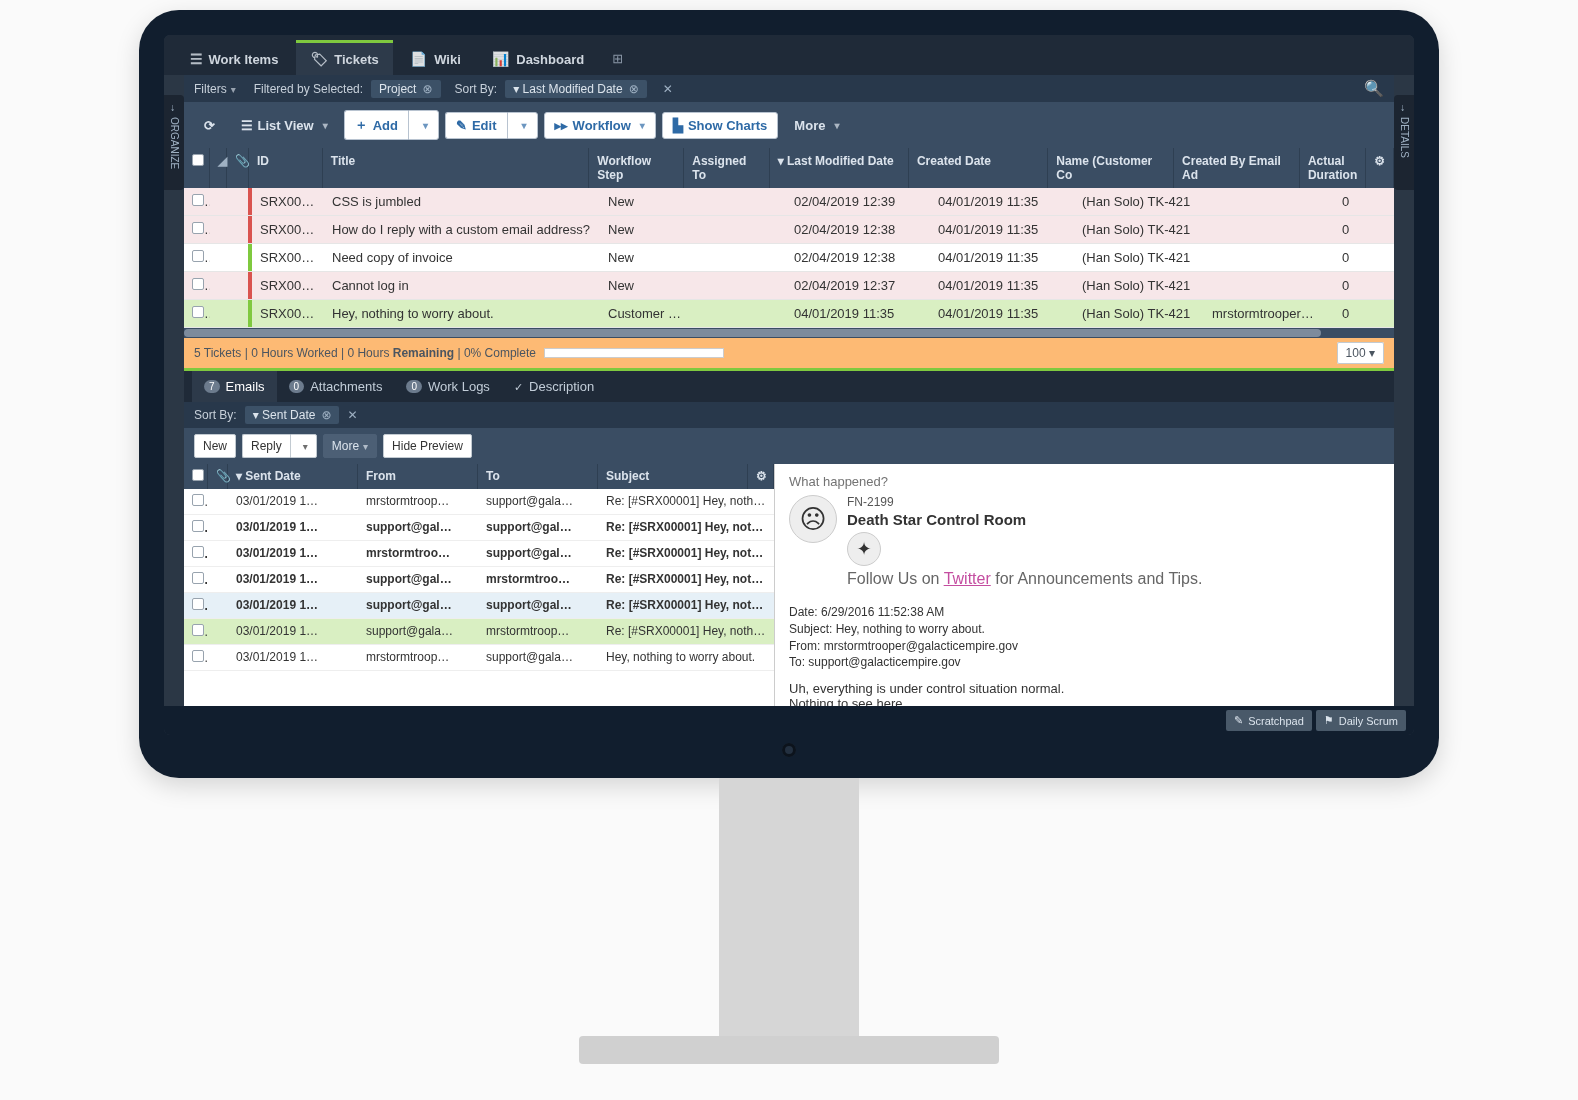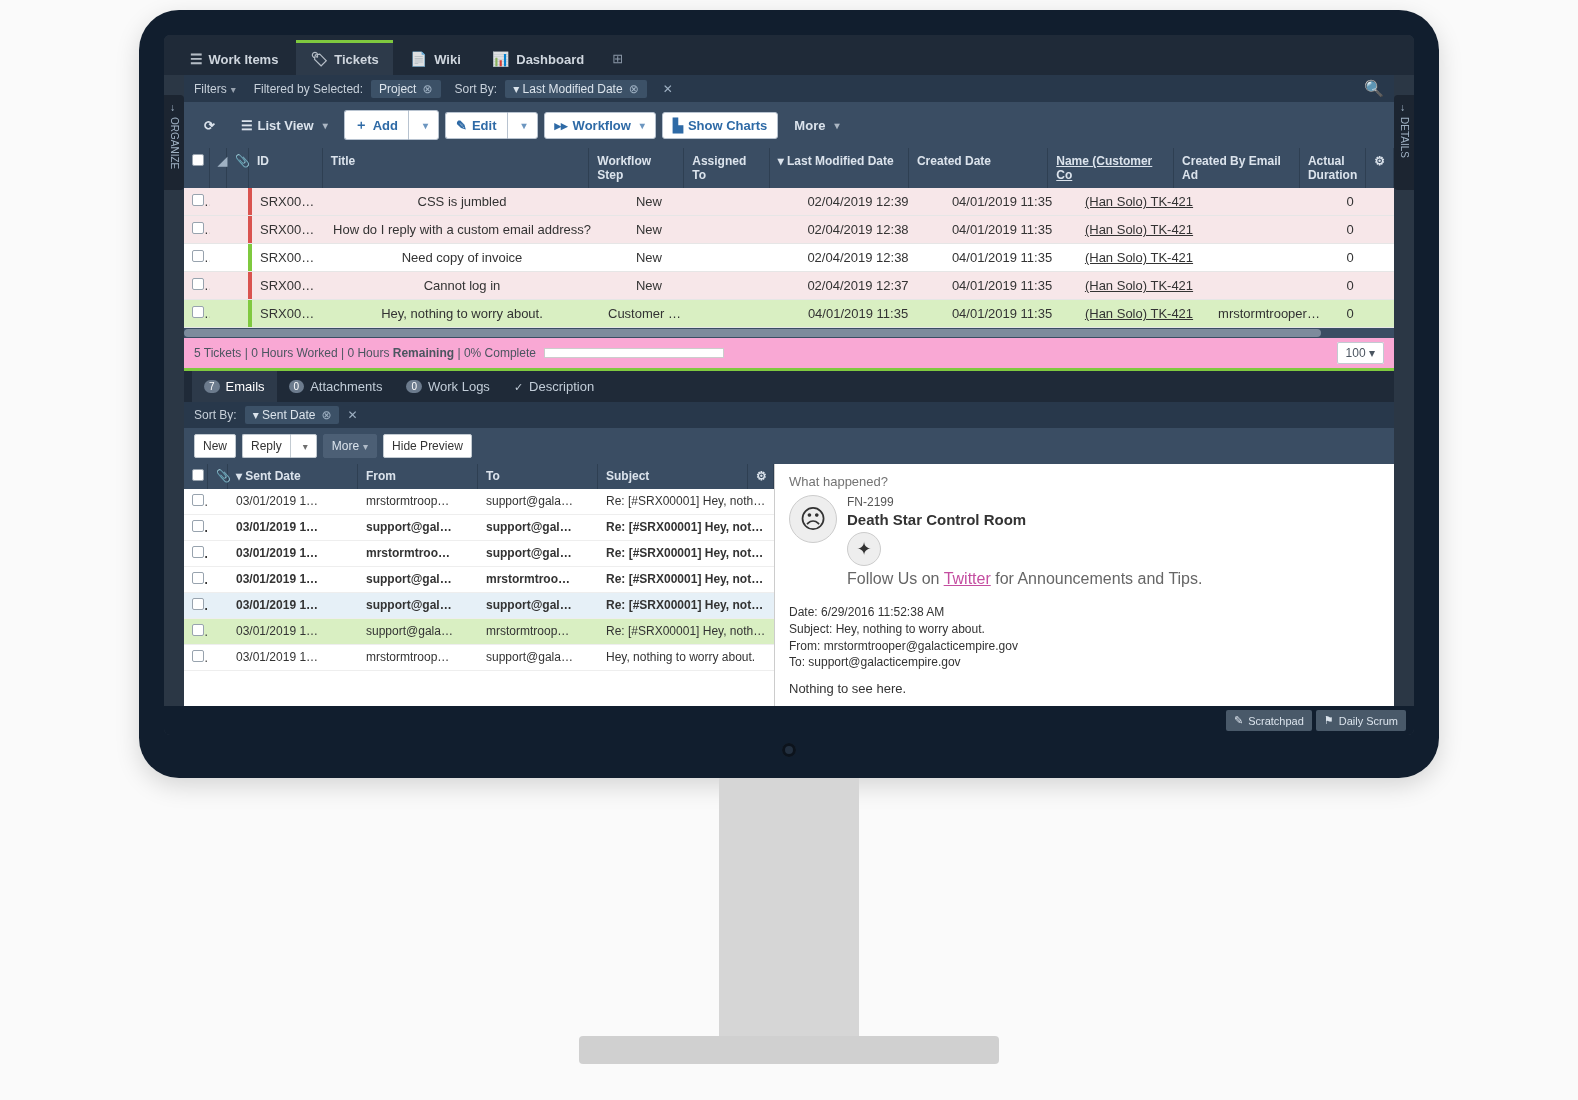--- a/index.html
+++ b/index.html
@@ -136,37 +136,37 @@
 .thead .col { padding:6px 8px; border-right:1px solid #2e3f52;}
 .col.chk{width:26px; text-align:center;}
 .col.flag{width:16px;}
 .col.clip{width:22px;}
 .col.id{width:76px;}
 .col.title{width:276px;}
 .col.wf{width:98px;}
 .col.assigned{width:88px;}
 .col.lmod{width:144px;}
 .col.cdate{width:144px;}
-.col.cname{width:130px;text-decoration:underline;}
+.col.cname{width:130px;}
 .col.cemail{width:130px;}
 .col.dur{flex:1;}
 .col.gear{width:28px; text-align:center;}
-.trows { background:#fff;text-align:center;}
+.trows { background:#fff;}
 .trow { display:flex; font-size:13px; border-bottom:1px solid #e6e6e6;}
 .trow .col { padding:6px 8px; white-space:nowrap; overflow:hidden; text-overflow:ellipsis;}
 .trow.pink{ background:#f7e7e9;}
 .trow.green{ background:#d9efc2;}
 .stripe { width:4px; align-self:stretch;}
 .stripe.red{ background:#d9534f;}
 .stripe.grn{ background:#7fc93f;}
 .checkbox { width:12px; height:12px; border:1px solid #98a3ae; display:inline-block; background:#fff; border-radius:2px;}
 .hscroll { height:10px; background:#3a4d63; position:relative;}
 .hscroll .thumb{ position:absolute; left:0; width:94%; top:1px; bottom:1px; background:#7d8b9c; border-radius:4px;}
 .footer {
-  background:#f9a8d4;
+  background:#fdba74;
   padding:8px 10px;
   display:flex;
   align-items:center;
   font-size:12px;
   color:#4b5560;
 }
 .footer b { font-weight:700;}
 .footer .right{ margin-left:auto;padding-left:12px;}
 .pager-btn{ border:1px solid #c2cad1; background:#fff; padding:3px 8px; border-radius:2px; cursor:pointer;}
 
@@ -517,20 +517,21 @@
         </div>
       </div>
     </div>
     <div class="meta">
       <div>Date: 6/29/2016 11:52:38 AM</div>
       <div>Subject: Hey, nothing to worry about.</div>
       <div>From: mrstormtrooper@galacticempire.gov</div>
       <div>To: support@galacticempire.gov</div>
     </div>
     <div style="margin-top:10px; font-size:13px;">
+      <div>Uh, everything is under control situation normal.</div>
       <div>Nothing to see here.</div>
     </div>
 
   </div>
 </div>
 
 </div>
 
 <div class="bottombar">
   <span class="bbtn">

